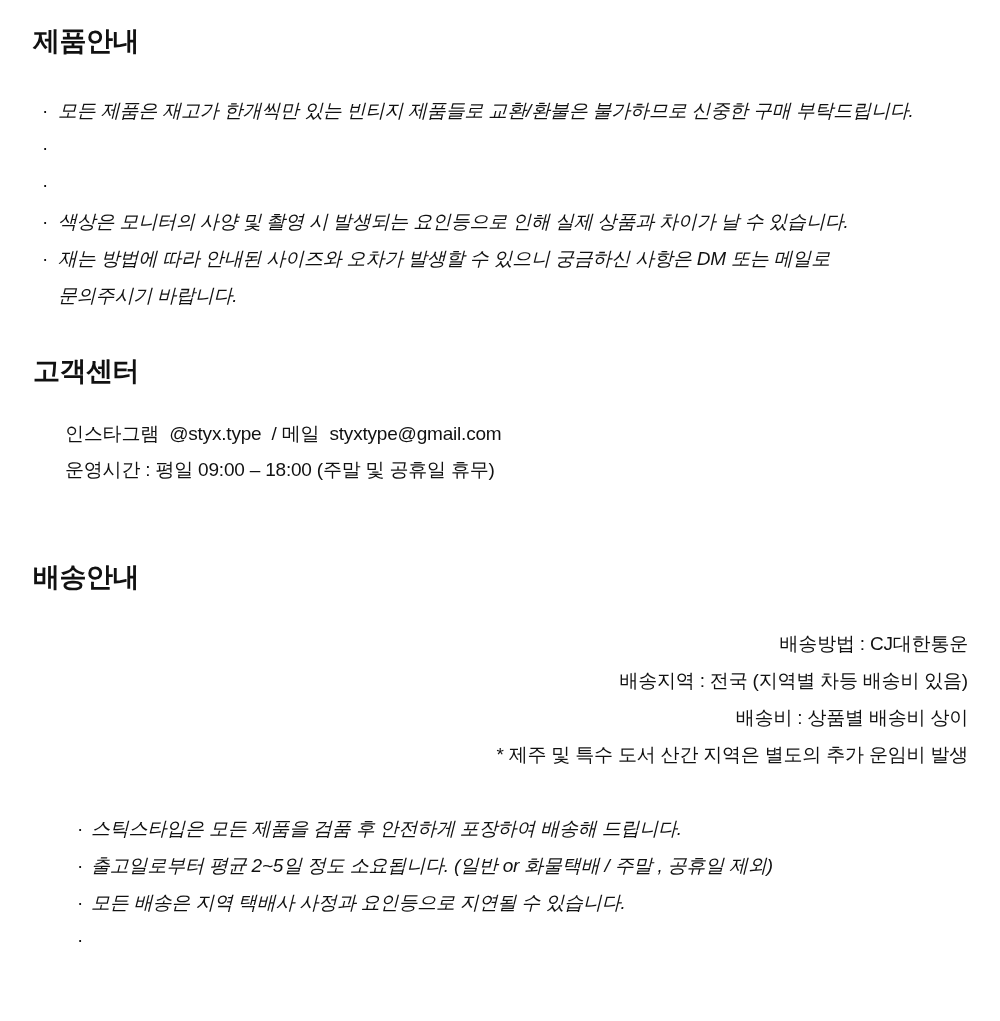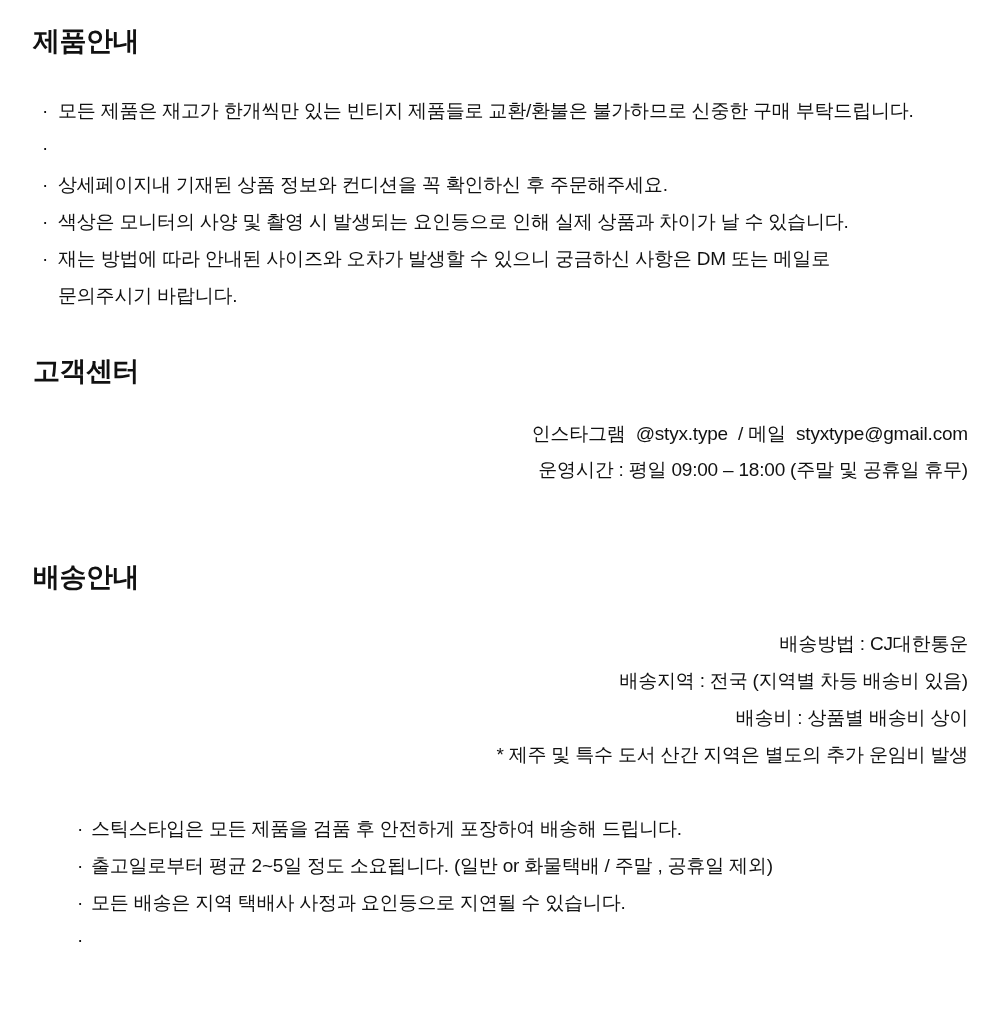--- a/index.html
+++ b/index.html
@@ -39,30 +39,31 @@
   }
   .bullet-item .dot {
     flex: 0 0 16px;
     width: 16px;
     line-height: 37px;
     font-size: 19px;
   }
   .bullet-item .bullet-text {
     line-height: 37px;
     white-space: pre-wrap;
+    font-style: italic;
   }
   
   .plain-lines {
     margin-left: 32px;
   }
   .plain-lines .line {
     line-height: 37px;
     white-space: pre-wrap;
   }
-  .contact-lines { margin-top: 28px; text-align: right; }
+  .contact-lines { margin-top: 28px; }
   .contact-lines .line { line-height: 36px; }
   .title-customer { margin-top: 40px; }
   .title-shipping { margin-top: 72px; }
   .shipping-lines { margin-top: 31px; text-align: right; }
   .shipping-bullets {
     margin: 37px 0 0 44px;
   }
   .shipping-bullets .dot { flex: 0 0 14px; width: 14px; }
 </style>
 </head>
@@ -75,21 +76,20 @@
     <div class="bullet-list body-text">
       <div class="bullet-item">
         <span class="dot">·</span>
         <span class="bullet-text">모든 제품은 재고가 한개씩만 있는 빈티지 제품들로 교환/환불은 불가하므로 신중한 구매 부탁드립니다.</span>
       </div>
       <div class="bullet-item">
         <span class="dot">·</span>
       </div>
       <div class="bullet-item">
         <span class="dot">·</span>
-        <span class="bullet-text">상세페이지내 기재된 상품 정보와 컨디션을 꼭 확인하신 후 주문해주세요.</span>
       </div>
       <div class="bullet-item">
         <span class="dot">·</span>
         <span class="bullet-text">색상은 모니터의 사양 및 촬영 시 발생되는 요인등으로 인해 실제 상품과 차이가 날 수 있습니다.</span>
       </div>
       <div class="bullet-item">
         <span class="dot">·</span>
         <span class="bullet-text">재는 방법에 따라 안내된 사이즈와 오차가 발생할 수 있으니 궁금하신 사항은 DM 또는 메일로
 문의주시기 바랍니다.</span>
       </div>

